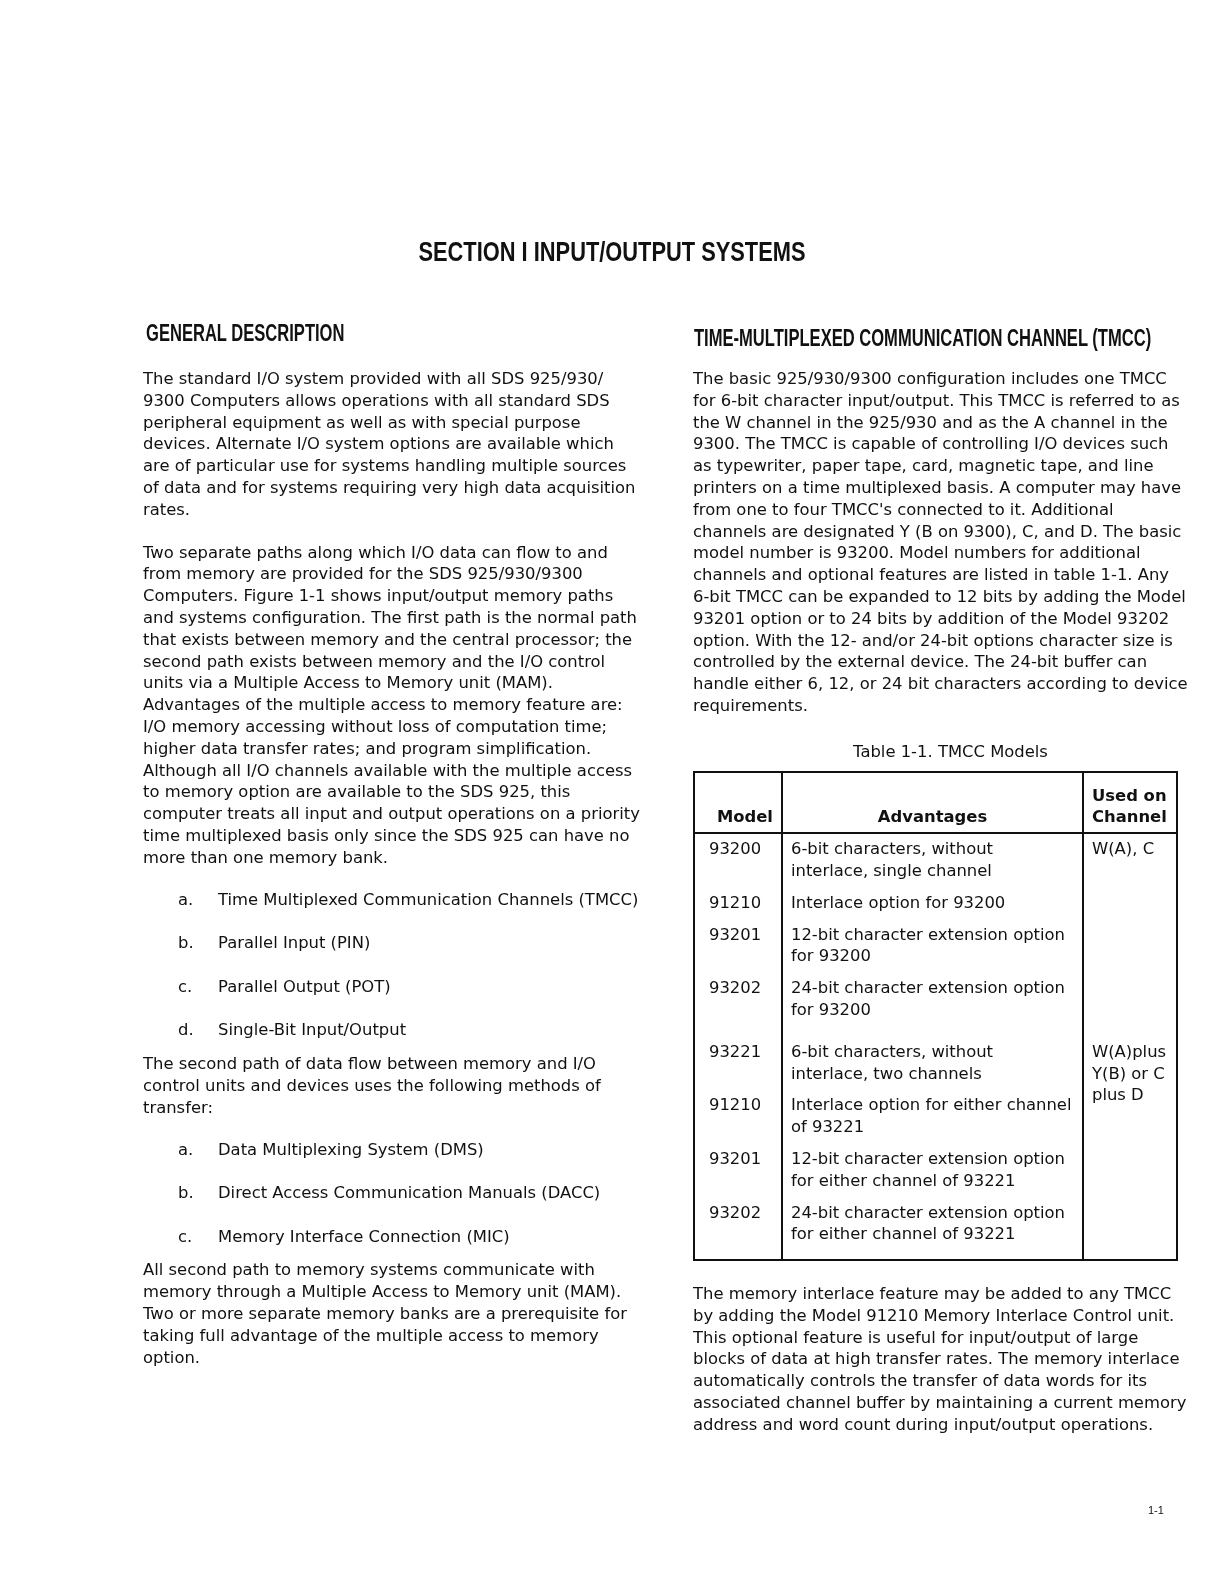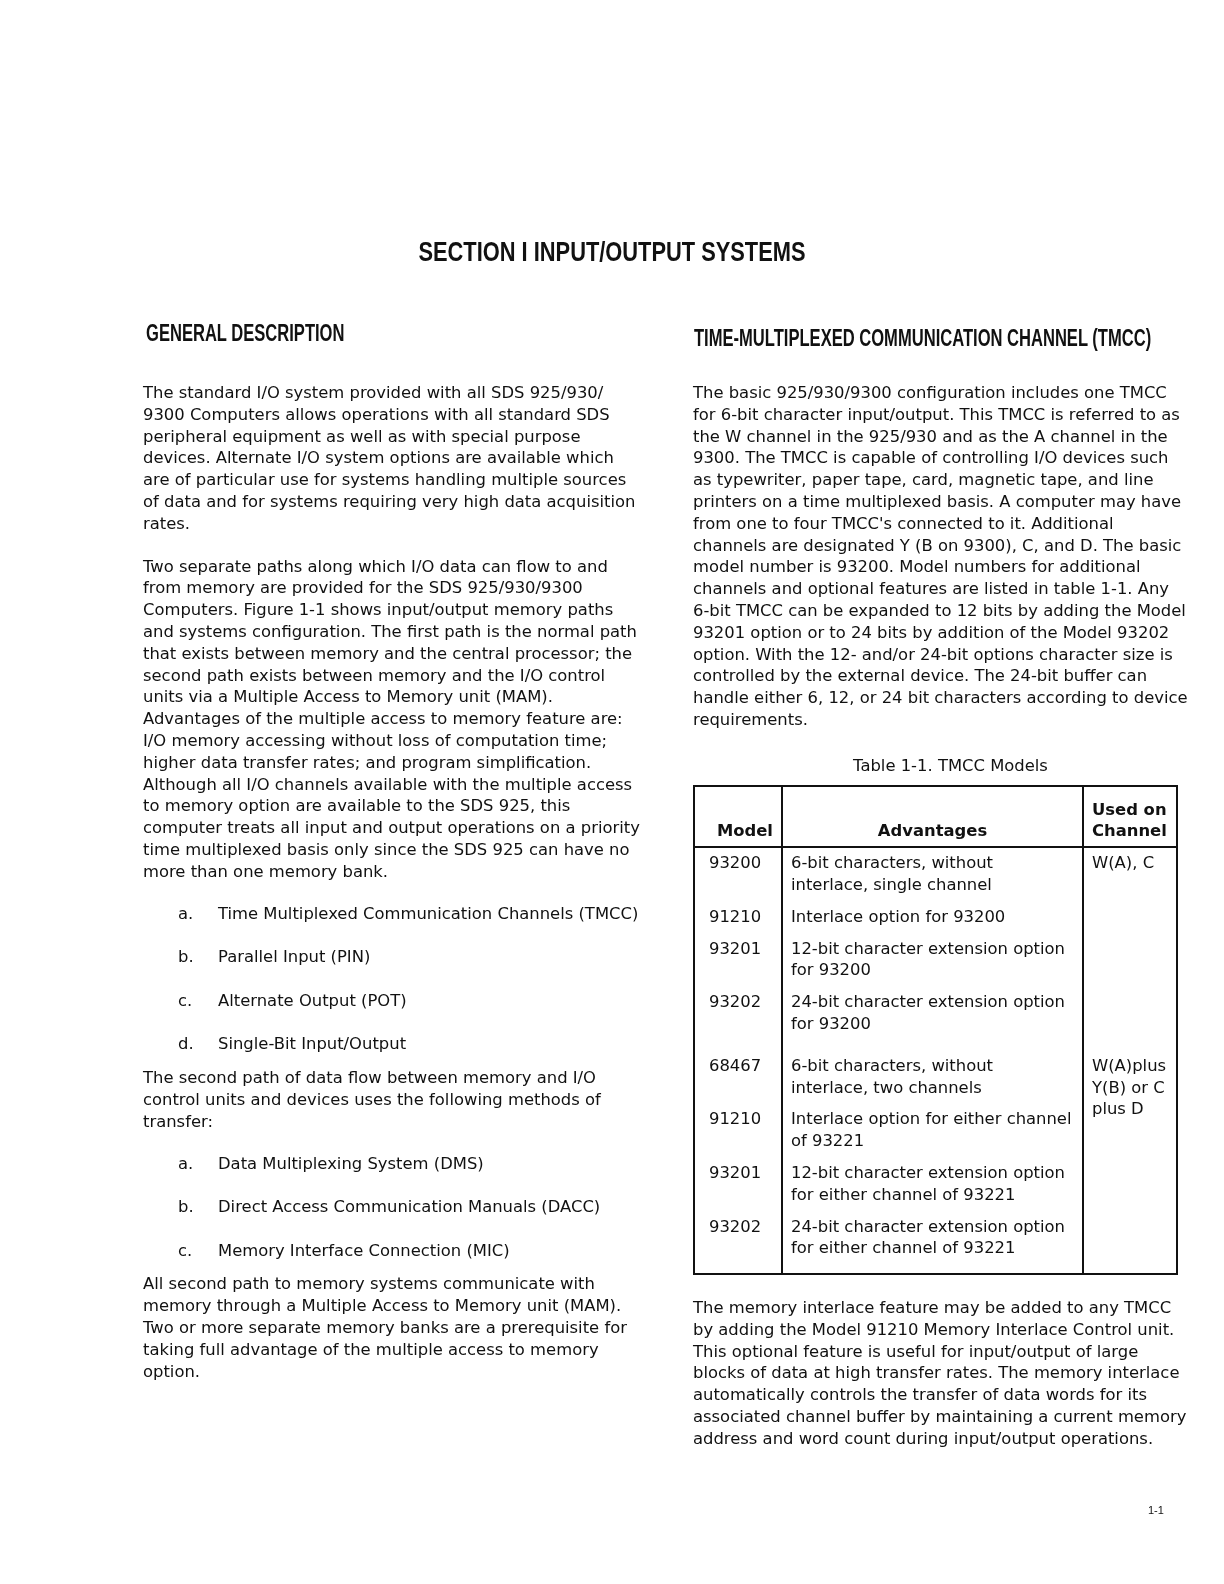--- a/index.html
+++ b/index.html
@@ -9,21 +9,21 @@
   }
   .section-title {
     position: absolute; left: 0; width: 1224px; top: 236px; text-align: center;
     font-family: "Liberation Sans", sans-serif; font-weight: bold; font-size: 28px;
     transform: scaleX(0.78); transform-origin: center; letter-spacing: 0px;
   }
   .heading {
     position: absolute; font-family: "Liberation Sans", sans-serif; font-weight: bold;
     font-size: 23px; transform: scaleX(0.72); transform-origin: left; white-space: nowrap;
   }
-  .col { position: absolute; font-size: 16.4px; line-height: 21.8px; margin-top: 14px; }
+  .col { position: absolute; font-size: 16.4px; line-height: 21.8px; }
   .col p { margin: 0; }
   .left { left: 143px; top: 368px; width: 500px; }
   .right { left: 693px; top: 368px; width: 495px; }
   .gap-big { height: 21px; }
   .gap-sm { height: 10px; }
   .list { margin: 0; padding: 0; list-style: none; }
   .list li { display: flex; height: 21.8px; margin: 0 0 21.8px 0; }
   .list li .mk { width: 40px; margin-left: 35px; }
   .caption { text-align: center; margin: 24px 0 8px 0; padding-left: 20px; }
   table.tmcc {
@@ -65,21 +65,21 @@
     <li>
         <span class="mk">a.</span>
         <span>Time Multiplexed Communication Channels (TMCC)</span>
       </li>
     <li>
         <span class="mk">b.</span>
         <span>Parallel Input (PIN)</span>
       </li>
     <li>
         <span class="mk">c.</span>
-        <span>Alternate Output (POT)</span>
+        <span>Parallel Output (POT)</span>
       </li>
     <li style="margin-bottom:12px">
         <span class="mk">d.</span>
         <span>Single-Bit Input/Output</span>
       </li>
   </ul>
   <p>The second path of data flow between memory and I/O control units and devices uses the following methods of transfer:</p>
   <div class="gap-sm" style="height:20px"></div>
   <ul class="list">
     <li>
@@ -124,21 +124,21 @@
         <td class="model c1">93201</td>
         <td class="c2">12-bit character extension option for 93200</td>
         <td></td>
       </tr>
       <tr>
         <td class="model c1">93202</td>
         <td class="c2">24-bit character extension option for 93200</td>
         <td></td>
       </tr>
       <tr class="spacer">
-        <td class="model c1">68467</td>
+        <td class="model c1">93221</td>
         <td class="c2">6-bit characters, without interlace, two channels</td>
         <td rowspan="4">W(A)plus Y(B) or C plus D</td>
       </tr>
       <tr>
         <td class="model c1">91210</td>
         <td class="c2">Interlace option for either channel of 93221</td>
       </tr>
       <tr>
         <td class="model c1">93201</td>
         <td class="c2">12-bit character extension option for either channel of 93221</td>

